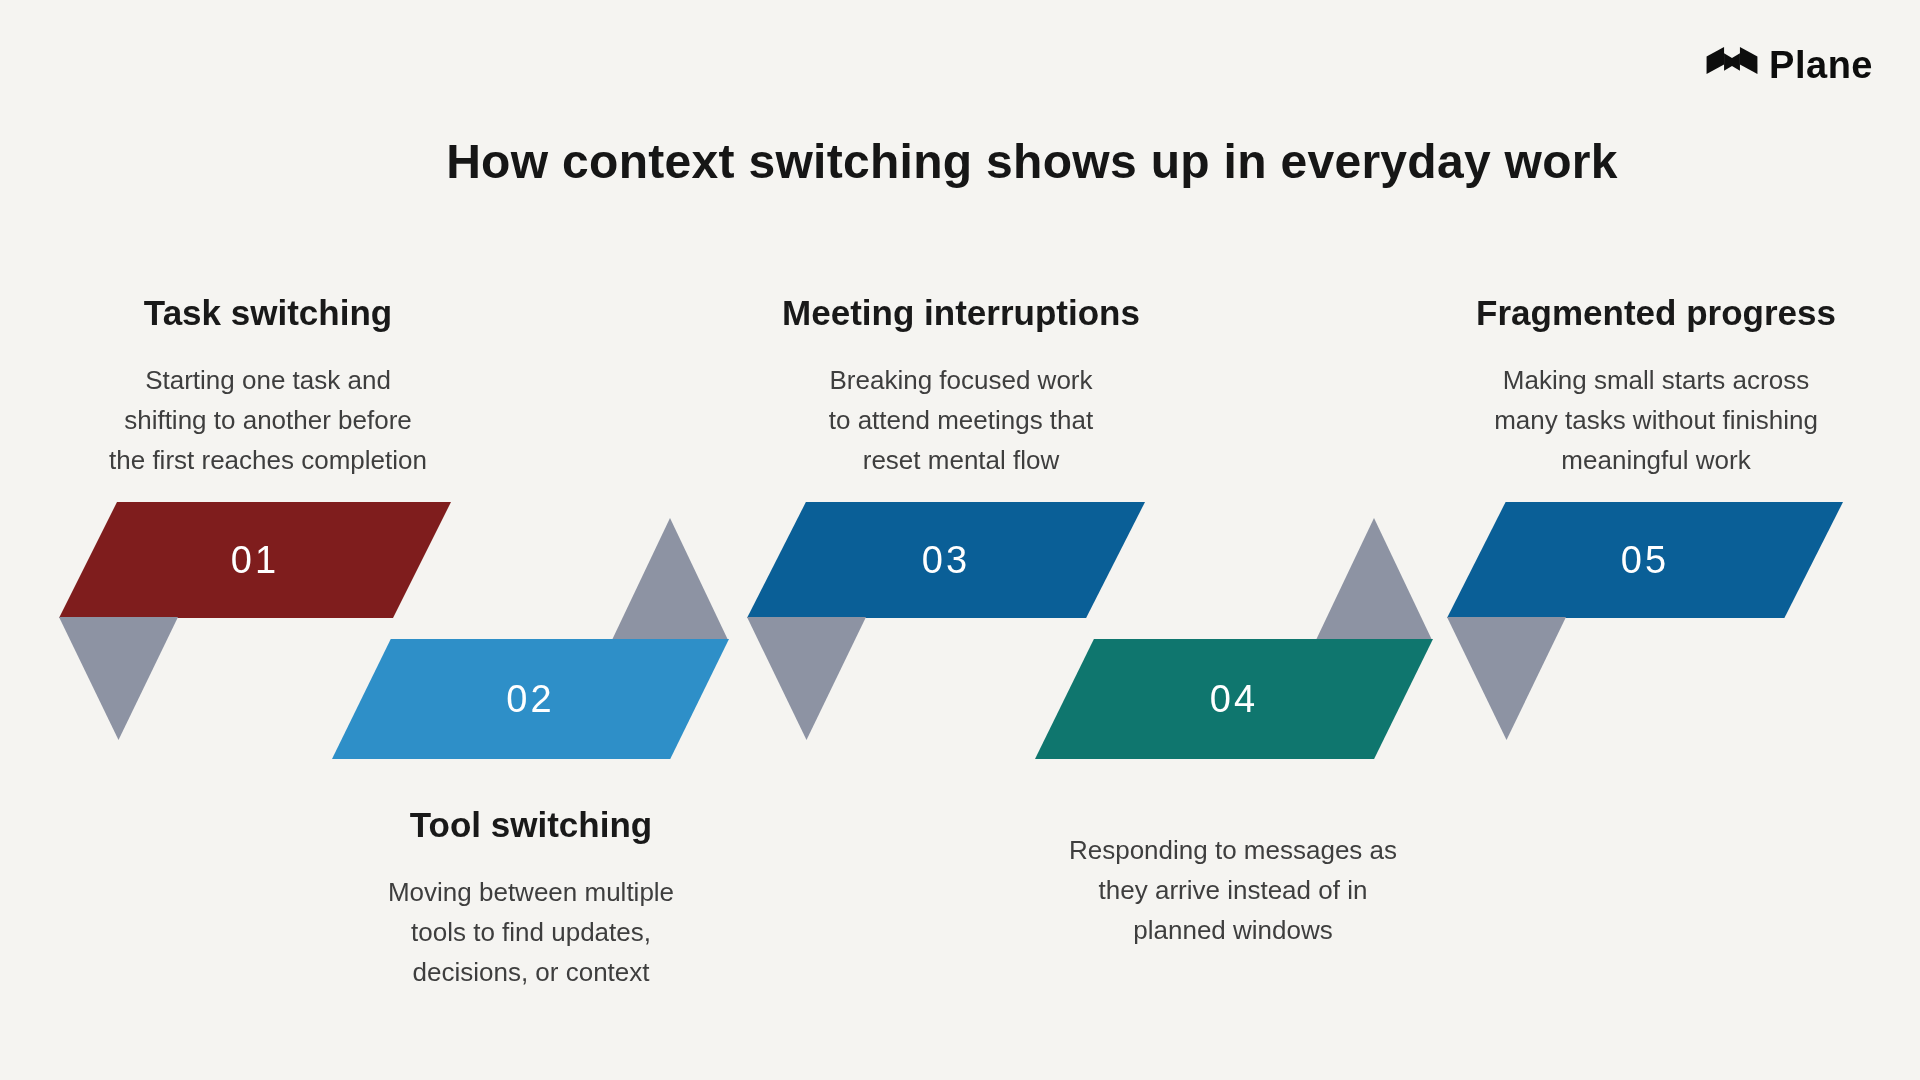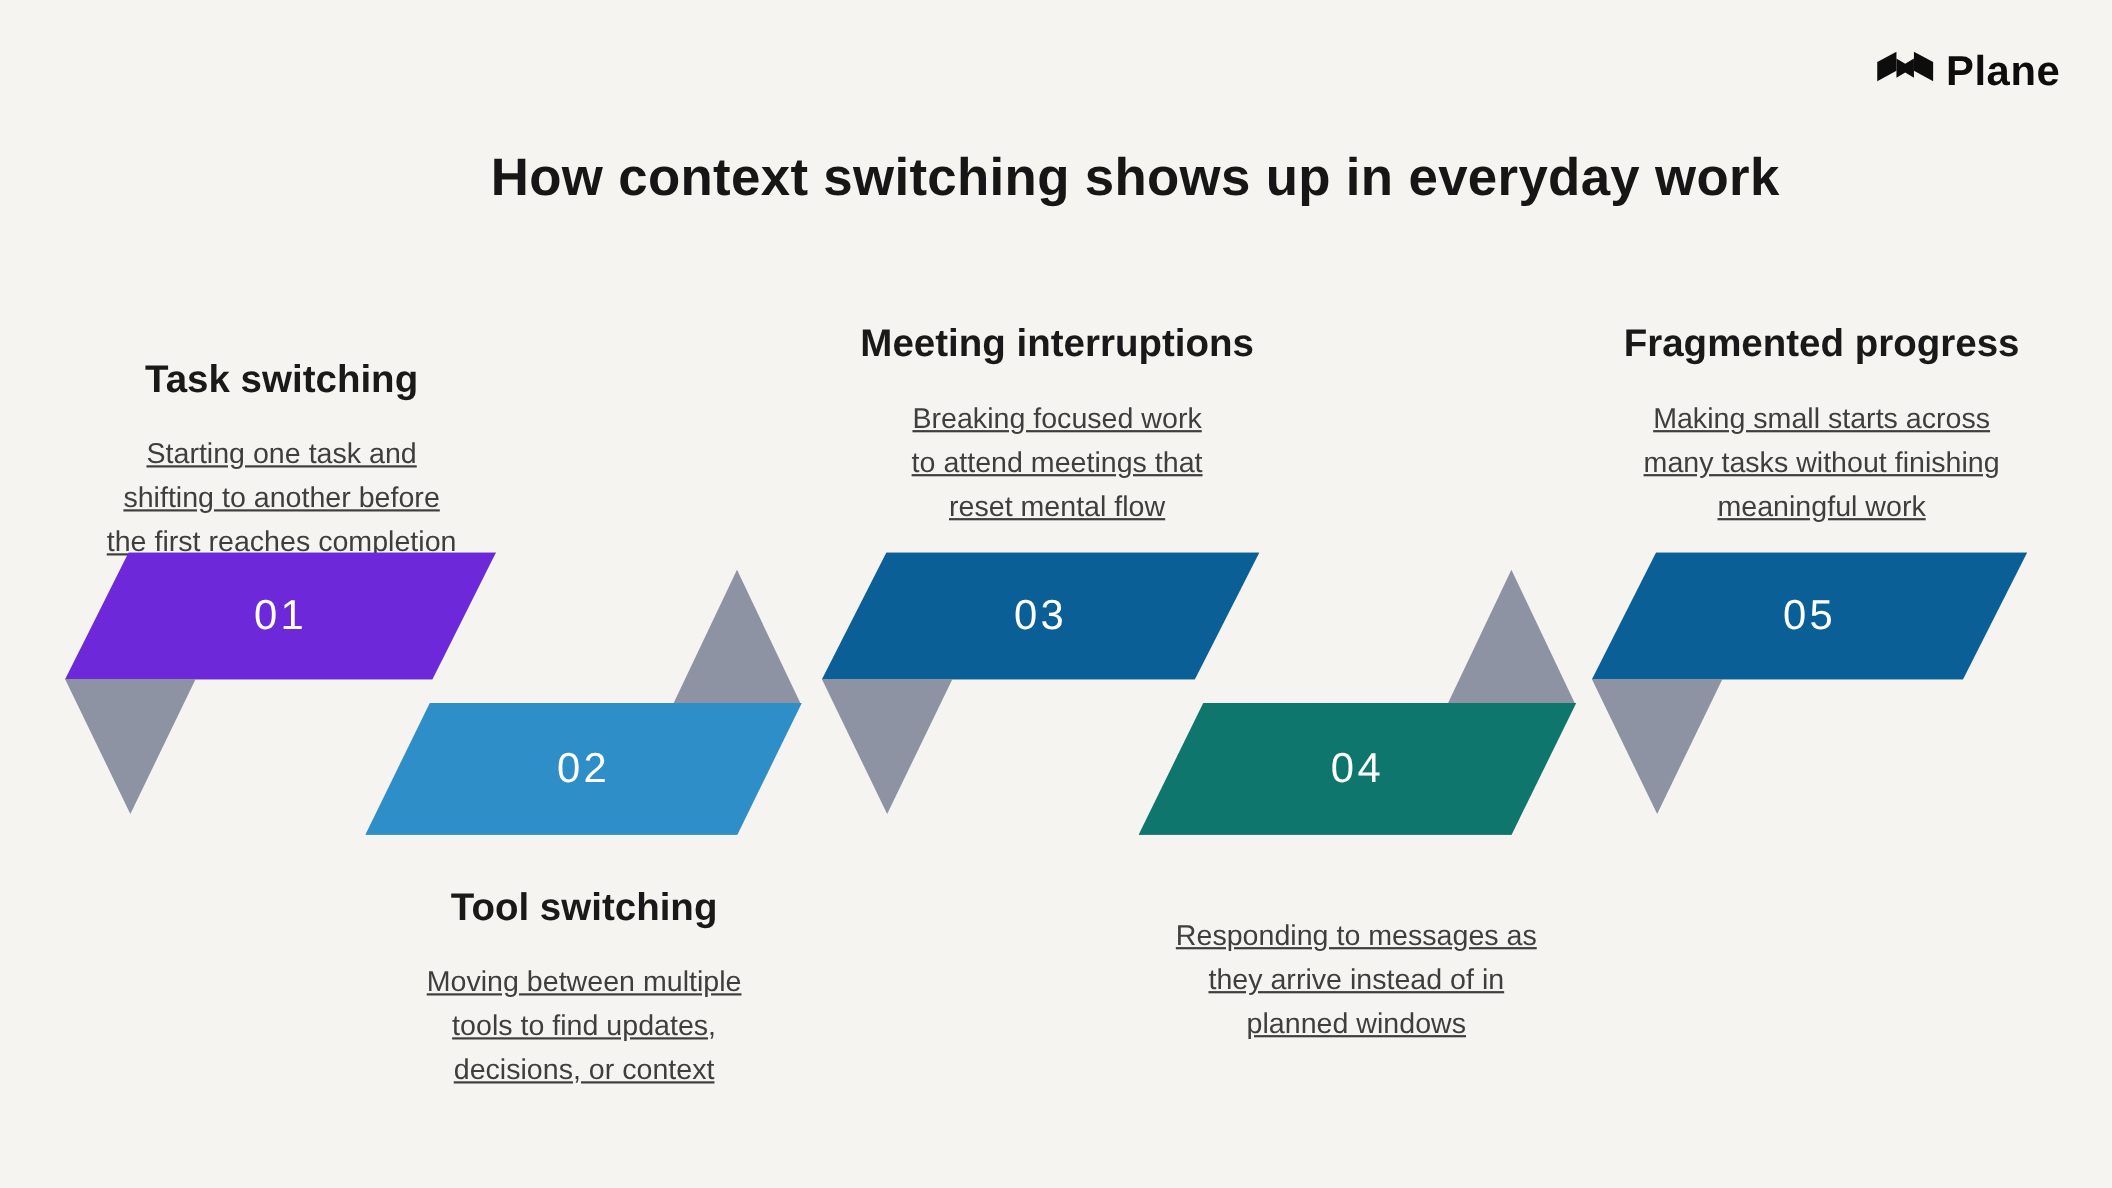--- a/index.html
+++ b/index.html
@@ -58,21 +58,21 @@
     line-height: 42px;
     font-weight: 600;
     color: #191919;
   }
   .step-desc {
     margin: 26px 0 0 0;
     font-size: 26px;
     line-height: 40px;
     color: #3e3e3e;
   }
-  .step-desc .line { display: block; text-decoration: underline; }
+  .step-desc .line { display: block; }
 
   
   .ribbon {
     position: absolute;
     display: flex;
     align-items: center;
     justify-content: center;
     clip-path: polygon(14.8% 0, 100% 0, 85.2% 100%, 0 100%);
   }
   .num {
@@ -83,21 +83,21 @@
   }
 
   
   .tri { position: absolute; }
   .tri.down { clip-path: polygon(0 0, 100% 0, 50% 100%); }
   .tri.up   { clip-path: polygon(50% 0, 100% 100%, 0 100%); }
 
   
   .s1 .ribbon { left: 59px;   top: 502px; width: 392px; height: 116px; }
   .s1 .tri    { left: 59px;   top: 617px; width: 119px; height: 123px; }
-  .s1 .step-text { left: 41px;  top: 292px; width: 430px; margin-top: 32px; }
+  .s1 .step-text { left: 53px;  top: 292px; width: 430px; }
 
   .s2 .ribbon { left: 332px;  top: 639px; width: 397px; height: 120px; }
   .s2 .tri    { left: 612px;  top: 518px; width: 116px; height: 122px; }
   .s2 .step-text { left: 331px; top: 804px; width: 400px; }
 
   .s3 .ribbon { left: 747px;  top: 502px; width: 398px; height: 116px; justify-content: center; }
   .s3 .tri    { left: 747px;  top: 617px; width: 119px; height: 123px; }
   .s3 .step-text { left: 761px; top: 292px; width: 400px; }
 
   .s4 .ribbon { left: 1035px; top: 639px; width: 398px; height: 120px; }
@@ -128,21 +128,21 @@
 
   <section class="step s1">
     <div class="step-text">
       <h2 class="step-title">Task switching</h2>
       <p class="step-desc">
         <span class="line">Starting one task and</span>
         <span class="line">shifting to another before</span>
         <span class="line">the first reaches completion</span>
       </p>
     </div>
-    <div class="ribbon" style="background-color: #6d28d9;">
+    <div class="ribbon" style="background-color: #7f1d1d;">
       <span class="num">01</span>
     </div>
     <div class="tri down" style="background-color: rgb(141, 147, 163);"></div>
   </section>
 
   <section class="step s2">
     <div class="tri up" style="background-color: rgb(141, 147, 163);"></div>
     <div class="ribbon" style="background-color: rgb(46, 143, 200);">
       <span class="num">02</span>
     </div>

